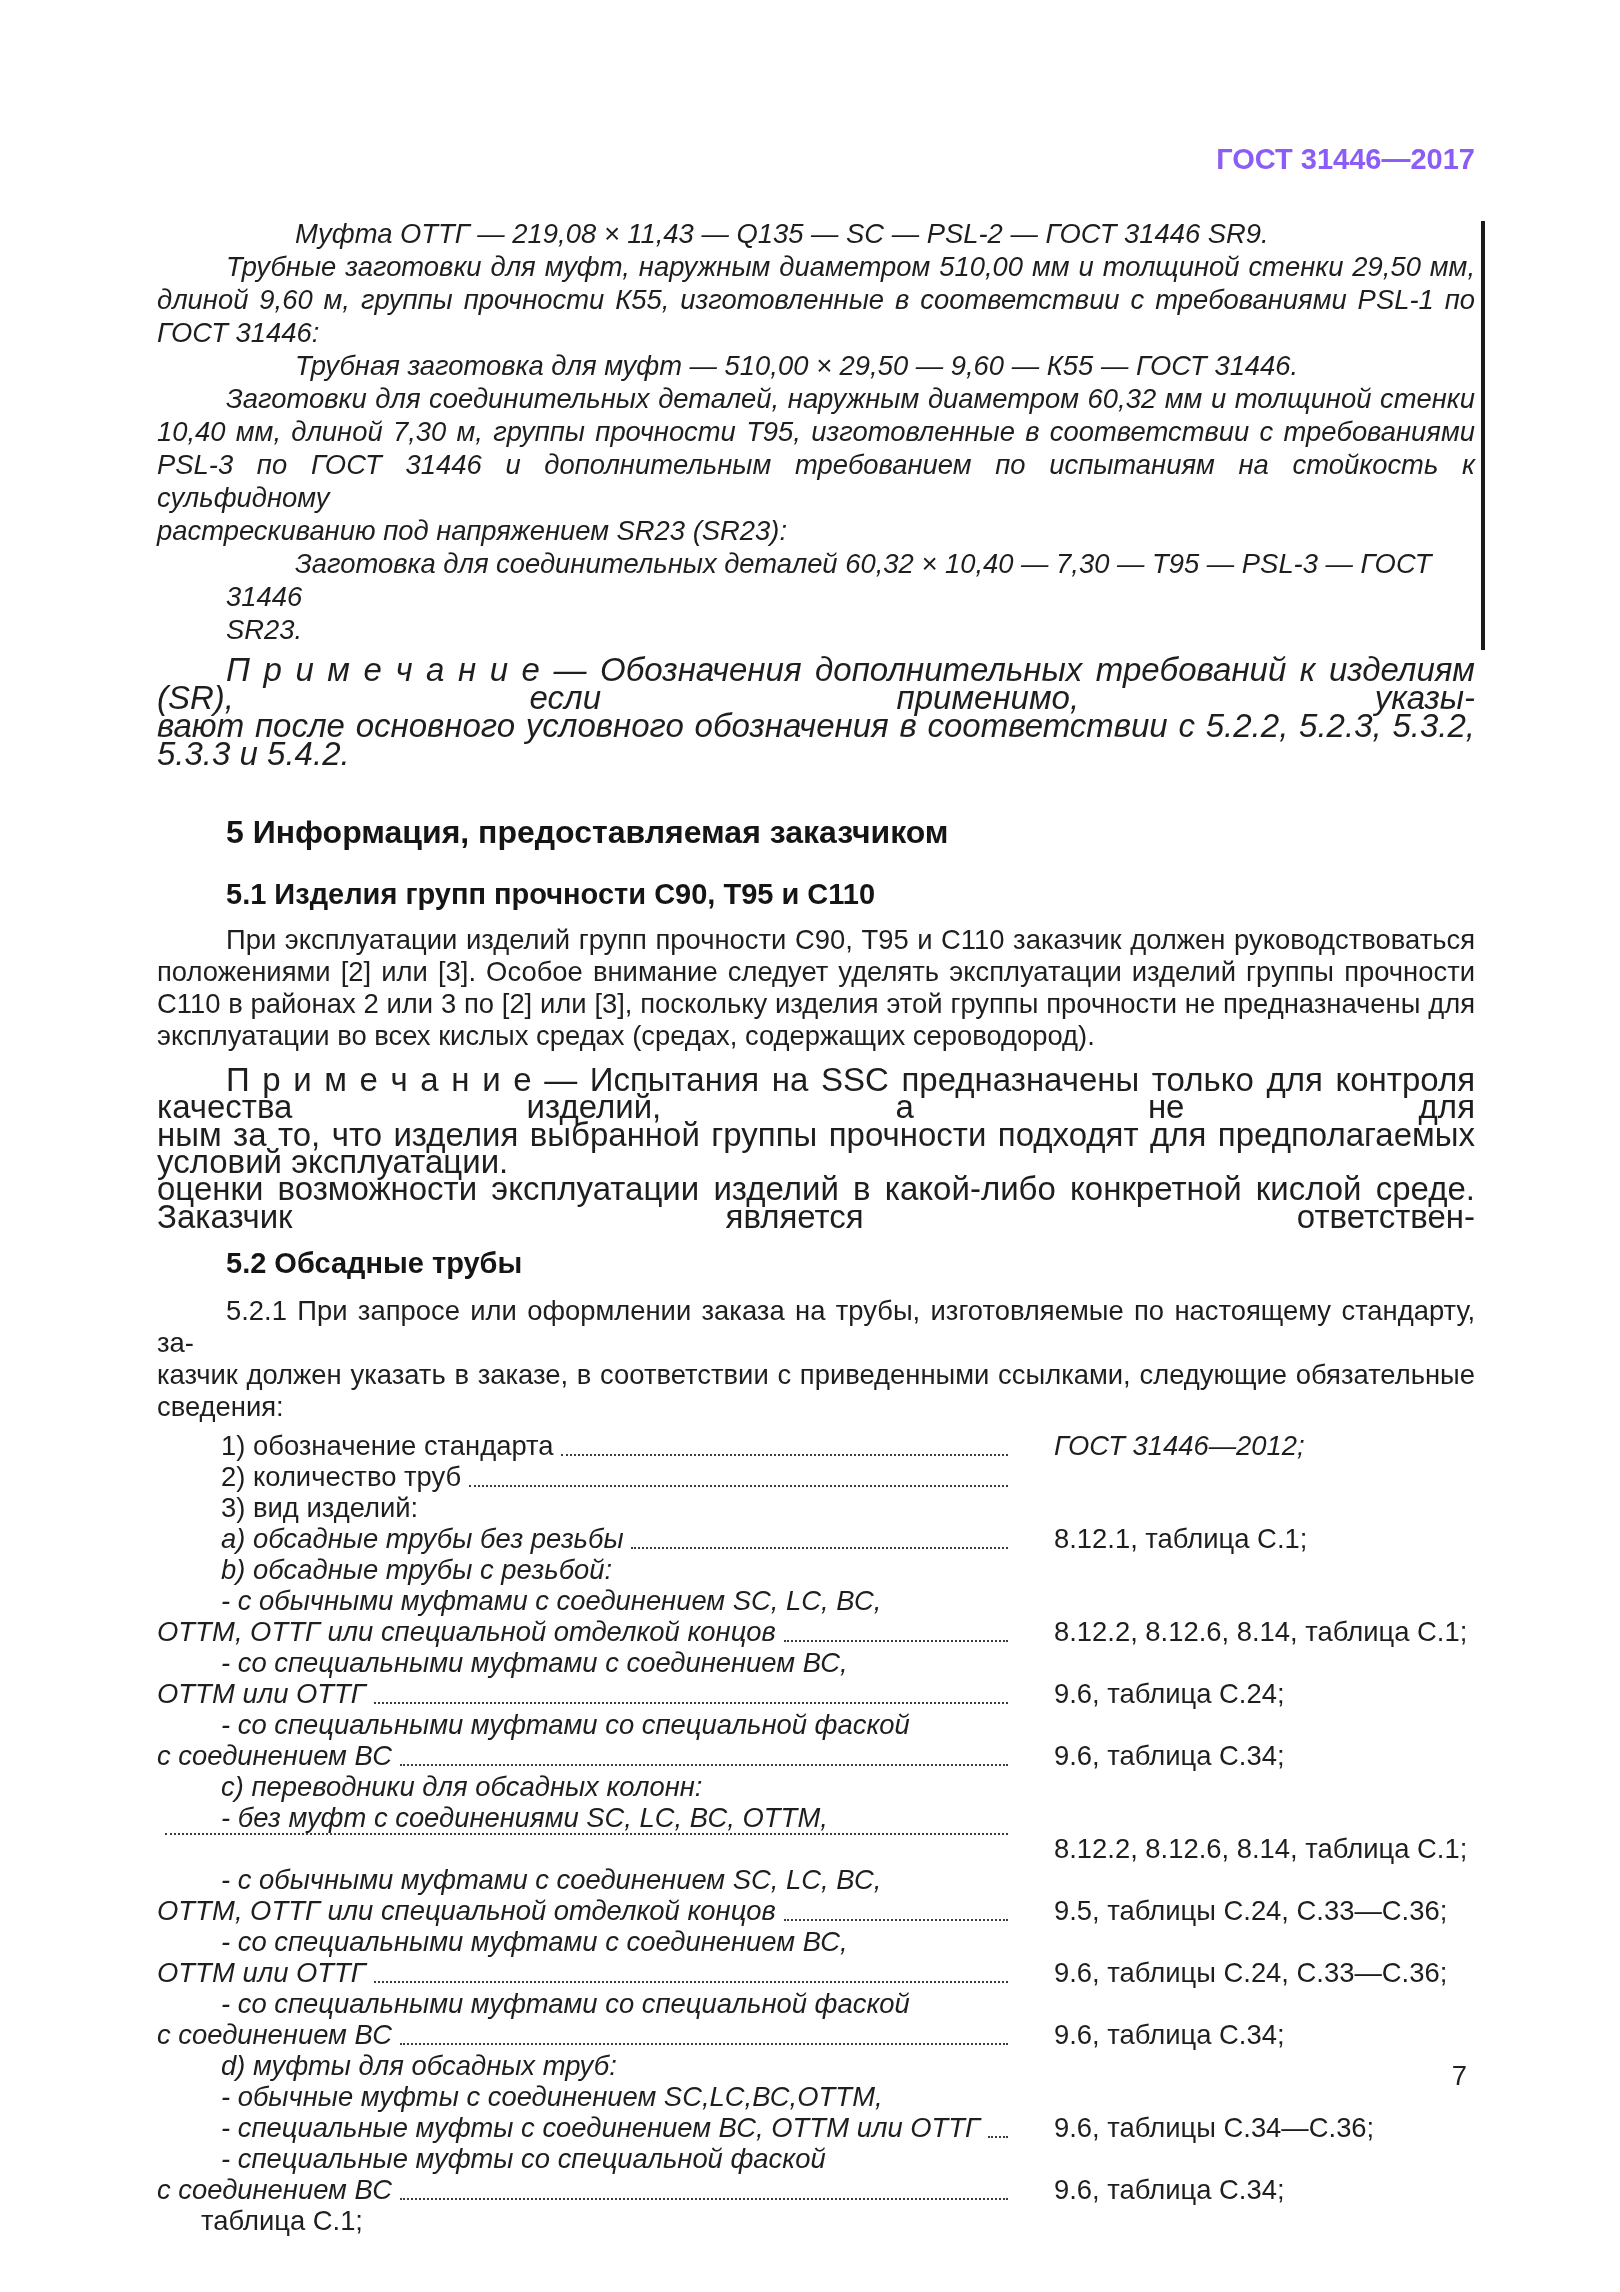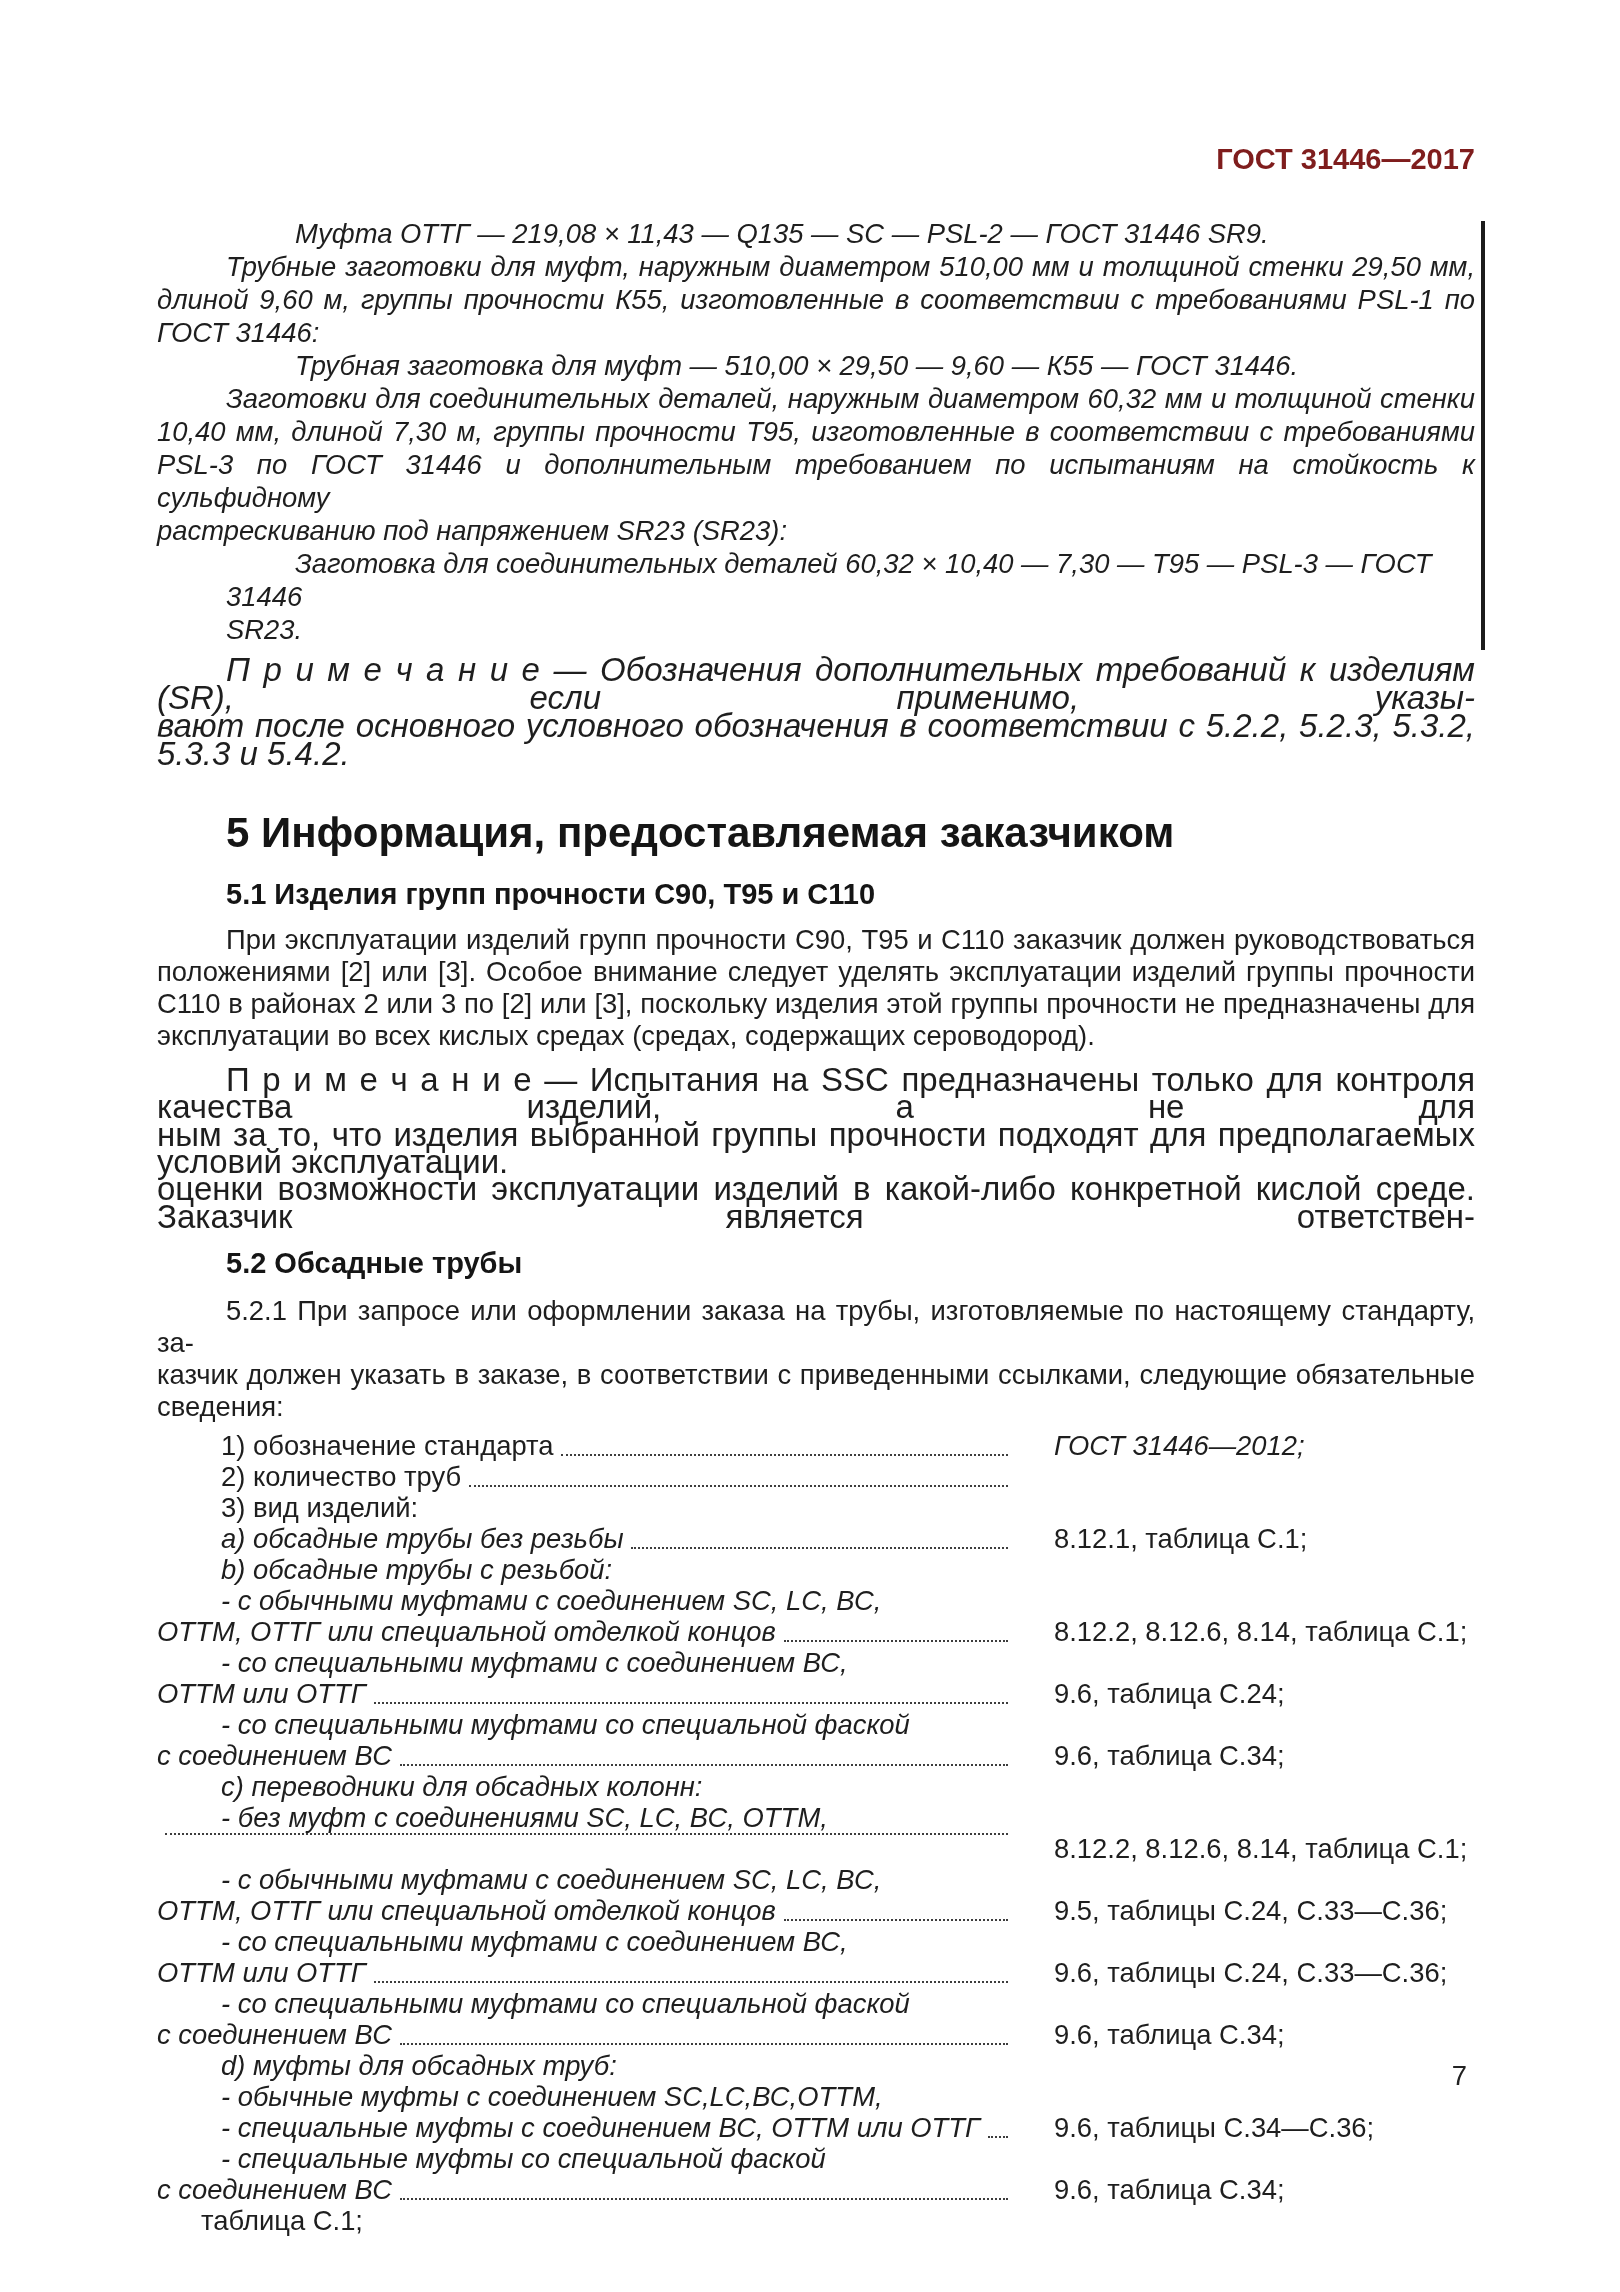--- a/index.html
+++ b/index.html
@@ -10,38 +10,38 @@
     font-family:"Liberation Sans",sans-serif;
     color:#1e1e1e;
     overflow:hidden;
     margin:0 auto;
   }
   .content{padding:0 145px 0 157px;}
   .doc-header{
     margin-top:143px;
     text-align:right;
     font-size:29px;font-weight:bold;line-height:33px;
-    color:#7f1d1d;
+    color:#8b5cf6;
   }
   
   .sec-italic{margin-top:41px;font-size:27.4px;font-style:italic;line-height:33px;}
   .desig{margin-left:69px;}
   .desig .ln:first-child{text-indent:69px;}
   .jp .ln{text-align:justify;}
   .jp .ln.jl{text-align-last:justify;}
   .jp .ln:first-child{text-indent:69px;}
   
   .note{font-size:33px;line-height:28px;}
   .note .ln{text-align:justify;}
   .note .ln.jl{text-align-last:justify;}
   .note .ln:first-child{text-indent:69px;}
   .note1{margin-top:9.8px;font-style:italic;}
   .note2{margin-top:13.7px;line-height:27.4px;}
   
-  .h5{margin-top:45px;padding-left:69px;font-size:42px;font-weight:bold;line-height:39px;color:#151515;}
+  .h5{margin-top:45px;padding-left:69px;font-size:32px;font-weight:bold;line-height:39px;color:#151515;}
   .h51{margin-top:25.5px;padding-left:69px;font-size:29px;font-weight:bold;line-height:35px;color:#151515;}
   .h52{margin-top:15.7px;padding-left:69px;font-size:29px;font-weight:bold;line-height:35px;color:#151515;}
   
   .para{font-size:27.4px;line-height:32px;}
   .para51{margin-top:11.8px;}
   .para521{margin-top:13.7px;}
   
   .olist{margin-top:7.8px;font-size:27.4px;line-height:31px;}
   .row{display:flex;align-items:flex-start;}
   .lcell{width:853px;display:flex;align-items:baseline;flex:0 0 853px;}

